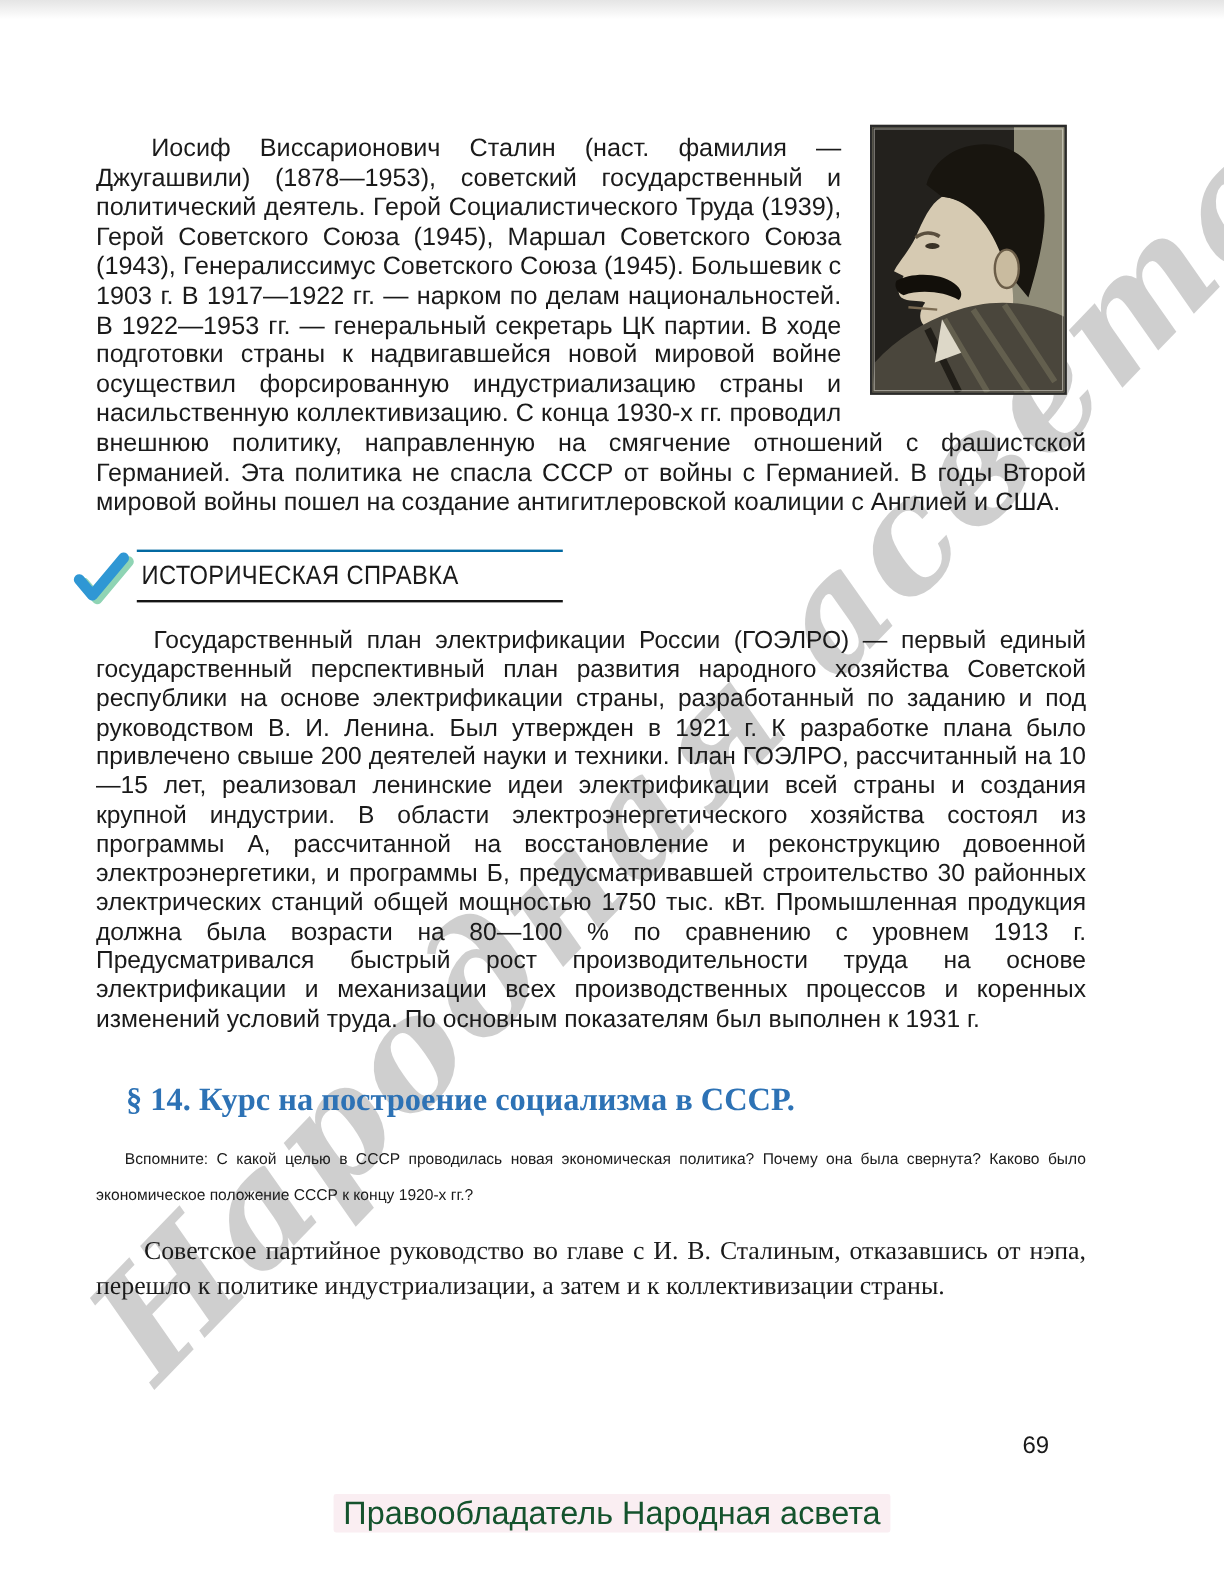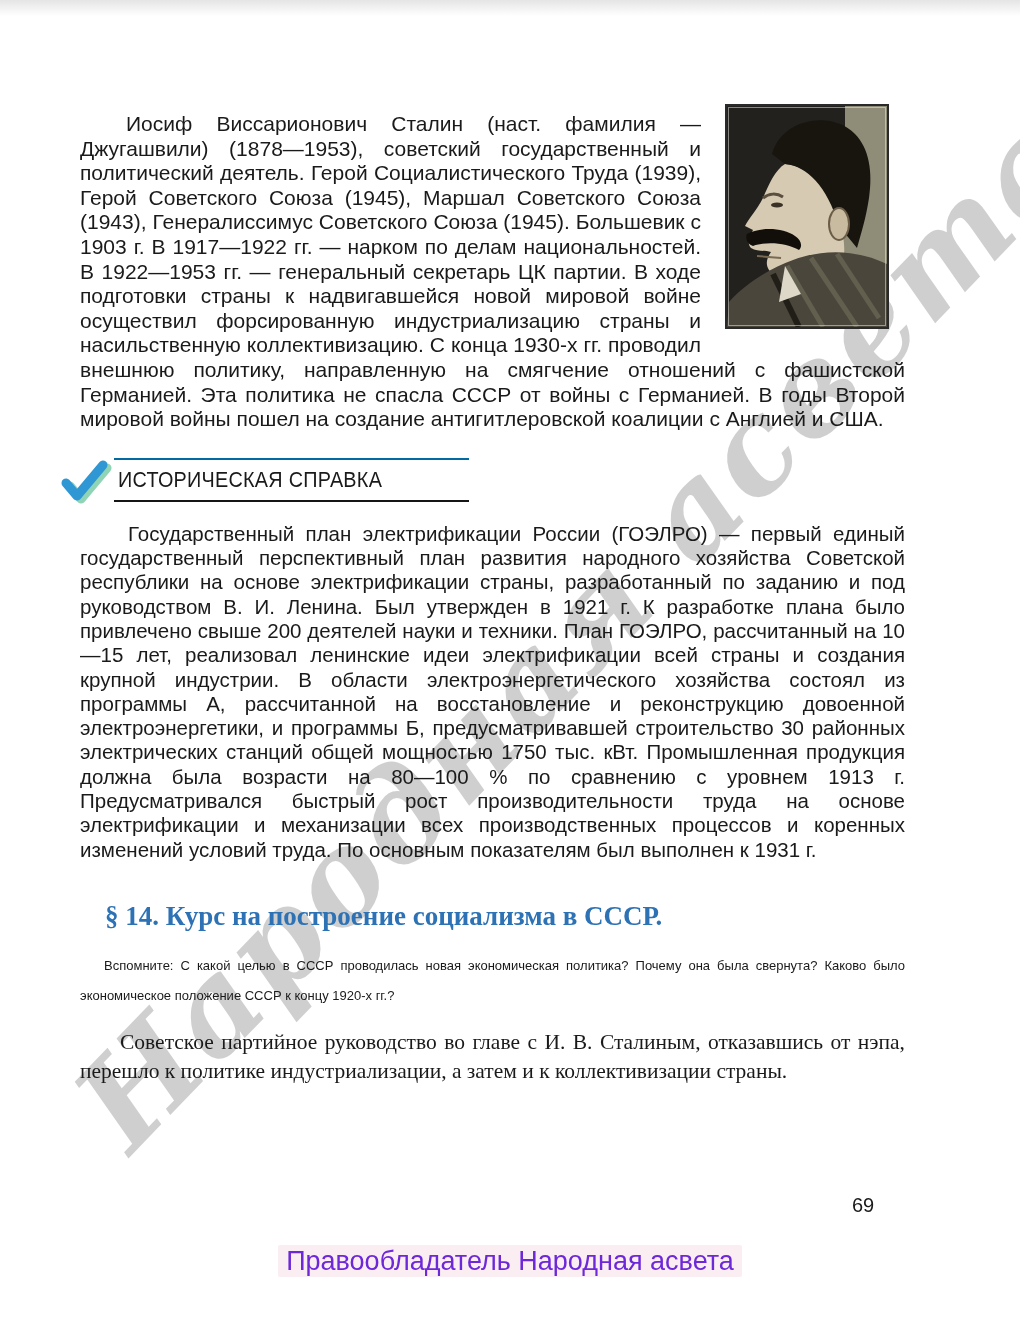--- a/index.html
+++ b/index.html
@@ -88,21 +88,21 @@
 
   .page-number {
     position:absolute; left:852px; top:1194px;
     font-size:20px; z-index:1;
   }
   .footer {
     position:absolute; top:1246px; left:0; width:100%;
     text-align:center; z-index:1;
   }
   .footer span {
-    font-size:27px; color:#6d28d9;
+    font-size:27px; color:#14532d;
     background:rgba(246,221,230,.5);
     padding:1px 8px; border-radius:2px;
   }
   b { font-weight:normal; }
 </style>
 </head>
 <body>
 
 <div class="scan-edge-top"></div>
 

